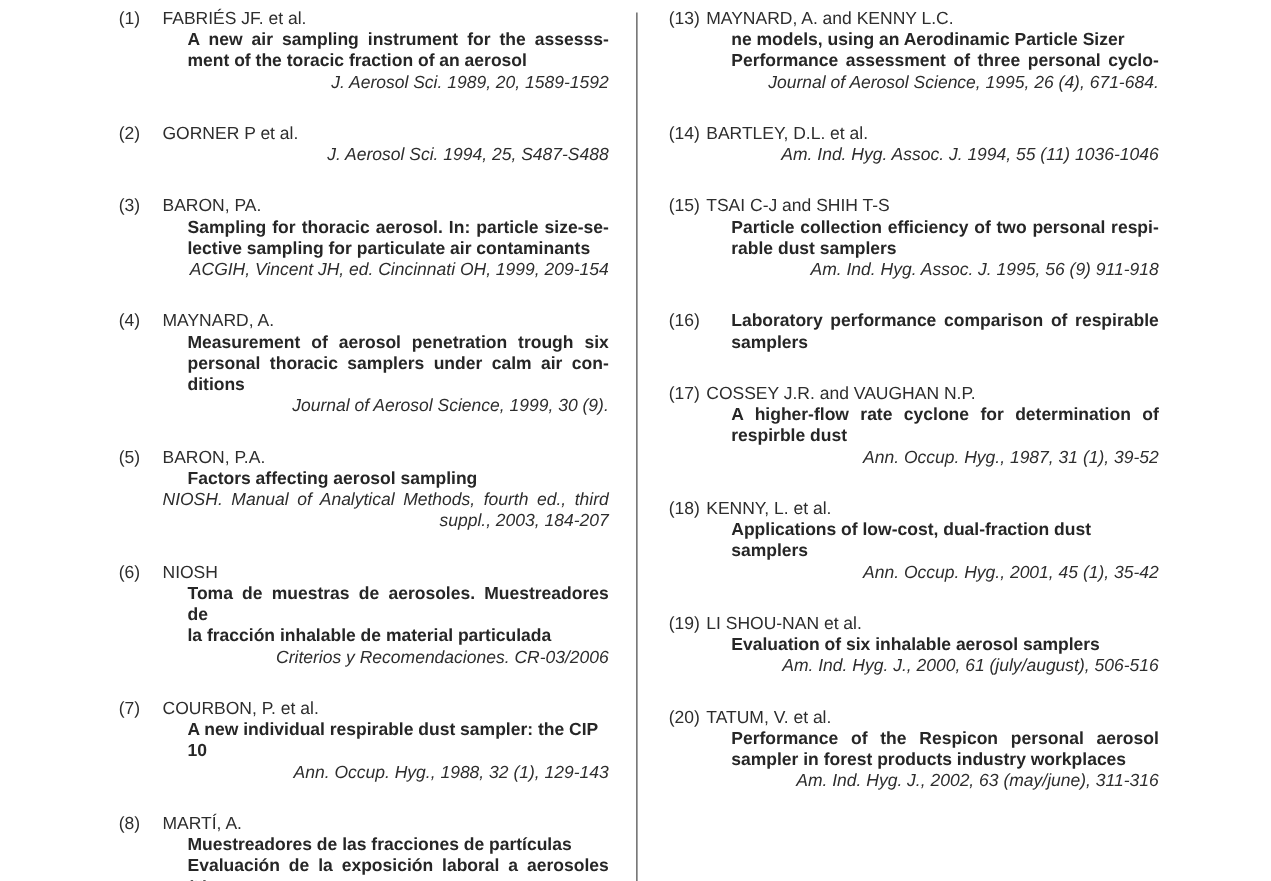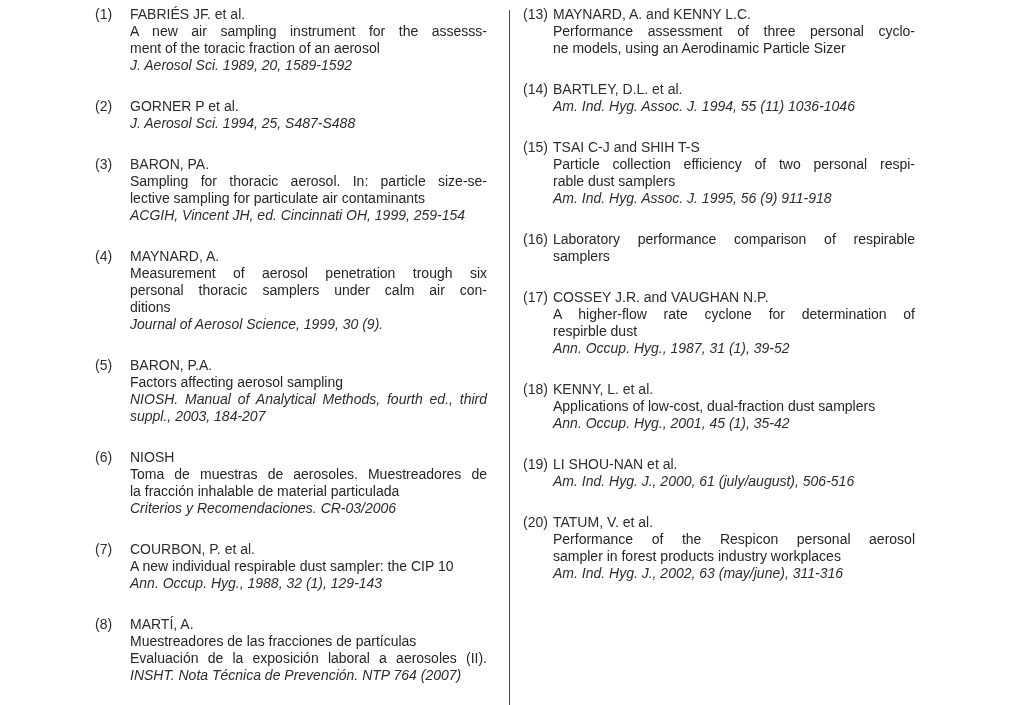--- a/index.html
+++ b/index.html
@@ -10,21 +10,21 @@
     font-family: "Liberation Sans", sans-serif;
     color: #2d2d2d;
     overflow: hidden;
     position: relative;
   }
   .column {
     position: absolute;
     top: 6px;
   }
   #col-left  { left: 95px;  width: 392px; }
-  #col-right { left: 523px; width: 392px; }
+  #col-right { left: 535px; width: 392px; }
   .divider {
     position: absolute;
     left: 509px;
     top: 10px;
     bottom: 0;
     width: 1px;
     background: #4d4d4d;
   }
   .ref {
     display: flex;
@@ -35,26 +35,28 @@
   .ref:last-child { margin-bottom: 0; }
   .ref-num {
     flex: 0 0 35px;
     white-space: nowrap;
   }
   #col-right .ref-num { flex-basis: 30px; }
   .ref-body { flex: 1; min-width: 0; }
   .authors-line { display: block; }
   .title-line {
     display: block;
-    font-weight: normal;
+    font-weight: bold;
     color: #262626;
+    margin-left: 20px;
   }
   .src-line {
     display: block;
     font-style: italic;
+    text-align: right;
   }
   .j {
     text-align: justify;
     text-align-last: justify;
   }
 </style>
 </head>
 <body>
 
 <div id="col-left" class="column">
@@ -73,21 +75,21 @@
         <span class="authors-line">GORNER P et al.</span>
         <span class="src-line">J. Aerosol Sci. 1994, 25, S487-S488</span>
       </div>
     </div>
     <div class="ref">
       <div class="ref-num">(3)</div>
       <div class="ref-body">
         <span class="authors-line">BARON, PA.</span>
         <span class="title-line j">Sampling for thoracic aerosol. In: particle size-se-</span>
         <span class="title-line">lective sampling for particulate air contaminants</span>
-        <span class="src-line">ACGIH, Vincent JH, ed. Cincinnati OH, 1999, 259-154</span>
+        <span class="src-line">ACGIH, Vincent JH, ed. Cincinnati OH, 1999, 209-154</span>
       </div>
     </div>
     <div class="ref">
       <div class="ref-num">(4)</div>
       <div class="ref-body">
         <span class="authors-line">MAYNARD, A.</span>
         <span class="title-line j">Measurement of aerosol penetration trough six</span>
         <span class="title-line j">personal thoracic samplers under calm air con-</span>
         <span class="title-line">ditions</span>
         <span class="src-line">Journal of Aerosol Science, 1999, 30 (9).</span>
@@ -128,22 +130,23 @@
         <span class="src-line">INSHT. Nota Técnica de Prevención. NTP 764 (2007)</span>
       </div>
     </div>
   </div>
 <div class="divider"></div>
 <div id="col-right" class="column">
     <div class="ref">
       <div class="ref-num">(13)</div>
       <div class="ref-body">
         <span class="authors-line">MAYNARD, A. and KENNY L.C.</span>
+        <span class="title-line">ne models, using an Aerodinamic Particle Sizer</span>
         <span class="title-line j">Performance assessment of three personal cyclo-</span>
-        <span class="title-line">ne models, using an Aerodinamic Particle Sizer</span>
+        <span class="src-line">Journal of Aerosol Science, 1995, 26 (4), 671-684.</span>
       </div>
     </div>
     <div class="ref">
       <div class="ref-num">(14)</div>
       <div class="ref-body">
         <span class="authors-line">BARTLEY, D.L. et al.</span>
         <span class="src-line">Am. Ind. Hyg. Assoc. J. 1994, 55 (11) 1036-1046</span>
       </div>
     </div>
     <div class="ref">
@@ -176,20 +179,21 @@
       <div class="ref-body">
         <span class="authors-line">KENNY, L. et al.</span>
         <span class="title-line">Applications of low-cost, dual-fraction dust samplers</span>
         <span class="src-line">Ann. Occup. Hyg., 2001, 45 (1), 35-42</span>
       </div>
     </div>
     <div class="ref">
       <div class="ref-num">(19)</div>
       <div class="ref-body">
         <span class="authors-line">LI SHOU-NAN et al.</span>
+        <span class="title-line">Evaluation of six inhalable aerosol samplers</span>
         <span class="src-line">Am. Ind. Hyg. J., 2000, 61 (july/august), 506-516</span>
       </div>
     </div>
     <div class="ref">
       <div class="ref-num">(20)</div>
       <div class="ref-body">
         <span class="authors-line">TATUM, V. et al.</span>
         <span class="title-line j">Performance of the Respicon personal aerosol</span>
         <span class="title-line">sampler in forest products industry workplaces</span>
         <span class="src-line">Am. Ind. Hyg. J., 2002, 63 (may/june), 311-316</span>

